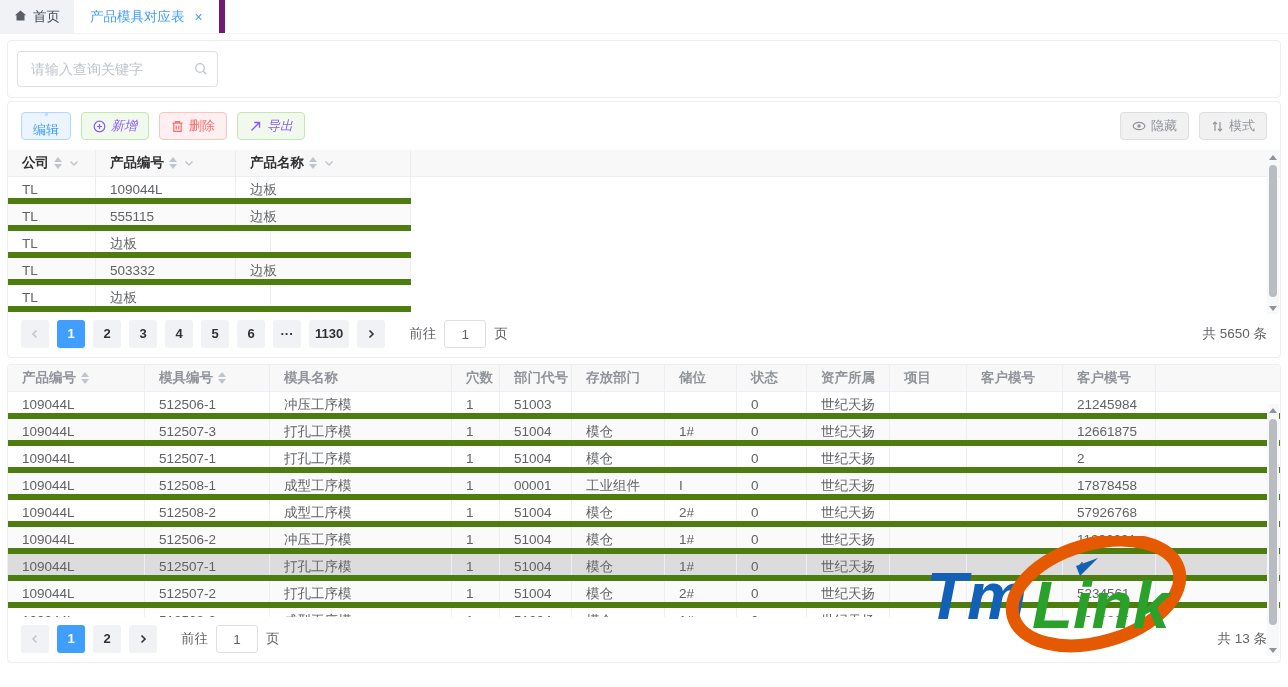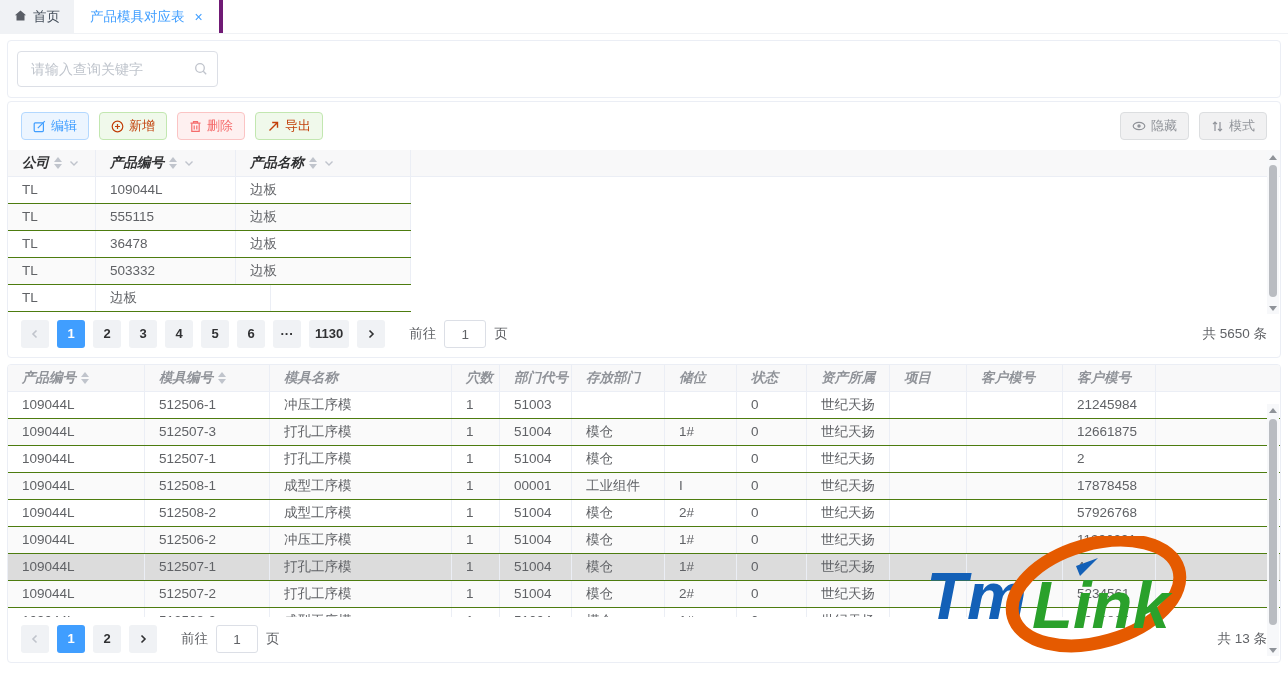--- a/index.html
+++ b/index.html
@@ -4,55 +4,55 @@
 <style>
   * { box-sizing: border-box; margin: 0; padding: 0; }
   html,body { width: 1288px; height: 687px; overflow: hidden; background:#fff;
     font-family: "Liberation Sans", "DejaVu Sans", sans-serif; color:#606266; font-size:14px; }
   body { position: relative; }
 
   
   .tabbar { height:34px; display:flex; align-items:stretch; background:#fff; border-bottom:1px solid #f0f2f5; }
   .tab { display:flex; align-items:center; gap:6px; padding:0 14px; font-size:13.5px; cursor:pointer; }
   .tab.home { background:#f0f2f5; color:#46505c; }
-  .tab.active { background:#fff; color:#409eff; padding:0 16px; border-right:4px solid #701a75; }
+  .tab.active { background:#fff; color:#409eff; padding:0 16px; border-right:6px solid #701a75; }
   .tab .close { color:#409eff; font-size:14px; margin-left:4px; }
 
   
   .panel { margin:0 7px; border:1px solid #ebeef5; border-radius:4px; background:#fff; position:relative; }
   .search-panel { margin-top:6px; padding:10px 9px; }
   .main-panel { margin-top:3px; padding-top:10px; overflow:hidden; }
   .molds-panel { margin-top:6px; overflow:hidden; }
 
   
   .search-box { position:relative; width:201px; }
   .search-box input { width:100%; height:36px; border:1px solid #dcdfe6; border-radius:4px;
     padding:0 32px 0 13px; font-size:14px; color:#606266; outline:none; font-family:inherit; }
   .search-box input::placeholder { color:#bfc4cc; }
   .search-box svg { position:absolute; right:10px; top:11px; }
 
   
   .toolbar { display:flex; align-items:center; padding:0 13px 10px 13px; }
   .btn { display:inline-flex; align-items:center; gap:5px; height:28px; padding:0 11px;
     border-radius:4px; font-size:13px; border:1px solid transparent; cursor:pointer; white-space:nowrap; }
   .btn + .btn { margin-left:10px; }
-  .btn.blue  { background:#ecf5ff; border-color:#b3d8ff; color:#409eff; }
-  .btn.green { background:#f0f9eb; border-color:#c2e7b0; color:#c2410c; }
+  .btn.blue  { background:#ecf5ff; border-color:#b3d8ff; color:#409eff;flex-direction:column; }
+  .btn.green { background:#f0f9eb; border-color:#c2e7b0; color:#8b5cf6;font-style:italic; }
   .btn.red   { background:#fef0f0; border-color:#fbc4c4; color:#f56c6c; }
   .btn.gray  { background:#f1f1f2; border-color:#dcdee0; color:#909399; }
   .toolbar .spacer { flex:1; }
 
   
-  .thead { display:flex; background:#f8f8f9; border-bottom:1px solid #ebeef5; height:27px; align-items:center;font-style:italic; }
+  .thead { display:flex; background:#f8f8f9; border-bottom:1px solid #ebeef5; height:27px; align-items:center; }
   .thcell { display:flex; align-items:center; padding-left:14px; font-size:13.5px; font-weight:bold;
     height:100%; border-right:1px solid #ebeef5; overflow:hidden; white-space:nowrap; }
   .thead .fill { flex:1; border-right:none; }
   .t1 .thcell { color:#303133; }
   .t2 .thcell { color:#909399; }
-  .trow { display:flex; height:27px; align-items:center; border-bottom:1px solid #4d7c0f; background:#fff; }
+  .trow { display:flex; height:27px; align-items:center; border-bottom:6px solid #4d7c0f; background:#fff; }
   .trow.alt { background:#fafafa; }
   .trow.selected { background:#dcdcdc; }
   .tcell { padding-left:14px; font-size:13.5px; color:#606266; height:100%; line-height:26px;
     border-right:1px solid #ebeef5; overflow:hidden; white-space:nowrap; }
   .tcell.fill { flex:1; border-right:none; }
   .t1body { width:403px; }
   .t2clip { height:252px; overflow:hidden; position:relative; }
 
   
   .caret { display:inline-flex; flex-direction:column; margin-left:5px; }
@@ -208,21 +208,20 @@
           <div class="tcell" style="width:140px;flex:0 0 140px;">109044L</div>
           <div class="tcell" style="width:175px;flex:0 0 175px;">边板</div>
         </div>
         <div class="trow alt">
           <div class="tcell" style="width:88px;flex:0 0 88px;">TL</div>
           <div class="tcell" style="width:140px;flex:0 0 140px;">555115</div>
           <div class="tcell" style="width:175px;flex:0 0 175px;">边板</div>
         </div>
         <div class="trow">
           <div class="tcell" style="width:88px;flex:0 0 88px;">TL</div>
-          <div class="tcell" style="width:140px;flex:0 0 140px;">36478</div>
           <div class="tcell" style="width:175px;flex:0 0 175px;">边板</div>
         </div>
         <div class="trow alt">
           <div class="tcell" style="width:88px;flex:0 0 88px;">TL</div>
           <div class="tcell" style="width:140px;flex:0 0 140px;">503332</div>
           <div class="tcell" style="width:175px;flex:0 0 175px;">边板</div>
         </div>
         <div class="trow">
           <div class="tcell" style="width:88px;flex:0 0 88px;">TL</div>
           <div class="tcell" style="width:175px;flex:0 0 175px;">边板</div>

